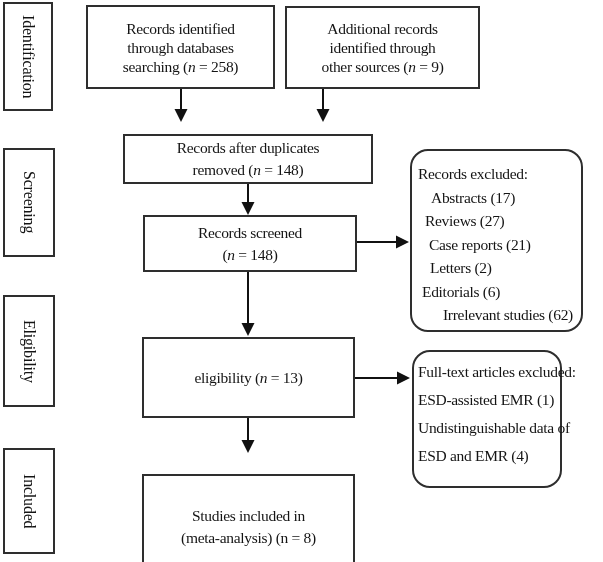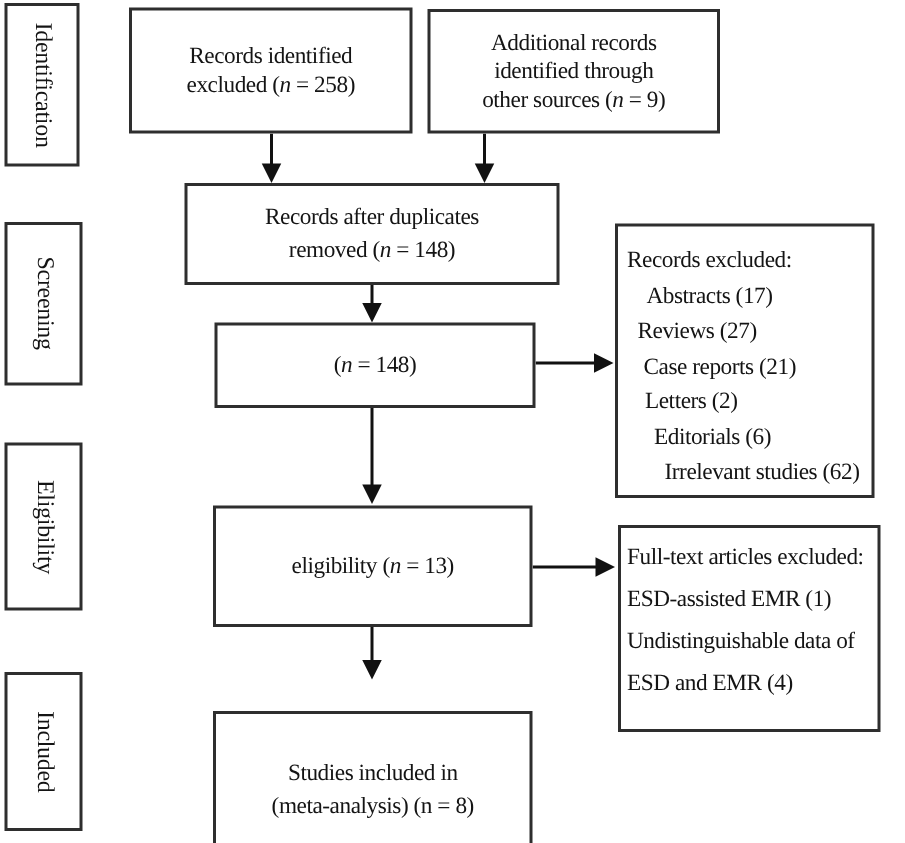--- a/index.html
+++ b/index.html
@@ -16,42 +16,42 @@
     font-size:15.5px;letter-spacing:-0.3px;
   }
   .flow .line{line-height:22px;white-space:nowrap;}
   .flow.tight .line{line-height:19px;}
   .stage{
     display:flex;align-items:center;justify-content:center;
     writing-mode:vertical-rl;font-size:16px;letter-spacing:-0.2px;
     border-width:2px;
   }
   .side{
-    font-size:15.5px;letter-spacing:-0.3px;text-align:left;
+    font-size:15.5px;letter-spacing:-0.3px;text-align:left;border-radius:18px;
   }
   .pos-excl{padding:11px 4px 0 6px;}
   .pos-excl .e-line{line-height:23.5px;white-space:nowrap;}
   .e-i0{margin-left:13px}.e-i1{margin-left:7px}.e-i2{margin-left:11px}
-  .e-i3{margin-left:12px}.e-i4{margin-left:18px}.e-i5{margin-left:25px}
+  .e-i3{margin-left:12px}.e-i4{margin-left:4px}.e-i5{margin-left:25px}
   .pos-ftexcl{padding:6px 2px 0 4px;}
   .pos-ftexcl .g-line{line-height:28px;white-space:nowrap;}
   .nvar{font-style:italic;}
   .svg-layer{position:absolute;left:0;top:0;}
   
   .pos-stage-identification{left:3px;top:2px;width:50px;height:109px}
   .pos-stage-screening{left:3px;top:148px;width:52px;height:109px}
   .pos-stage-eligibility{left:3px;top:295px;width:52px;height:112px}
   .pos-stage-included{left:3px;top:448px;width:52px;height:106px}
   .pos-db{left:86px;top:5px;width:189px;height:84px}
   .pos-add{left:285px;top:6px;width:195px;height:83px}
-  .pos-dup{left:123px;top:122px;width:250px;height:68px}
+  .pos-dup{left:123px;top:134px;width:250px;height:50px}
   .pos-scr{left:143px;top:215px;width:214px;height:57px}
   .pos-excl{left:410px;top:149px;width:173px;height:183px}
   .pos-ft{left:142px;top:337px;width:213px;height:81px}
-  .pos-ftexcl{left:412px;top:350px;width:175px;height:138px}
+  .pos-ftexcl{left:412px;top:350px;width:150px;height:138px}
   .pos-inc{left:142px;top:474px;width:213px;height:105px}
 </style>
 </head>
 <body>
 
 <div class="canvas">
 
   <svg class="svg-layer" width="603" height="562" viewBox="0 0 603 562">
     <g>
       <path d="M181 89 V110" stroke="#111" stroke-width="2" fill="none"></path>
@@ -91,35 +91,37 @@
   </div>
   <div class="box stage pos-stage-eligibility">
     <span>Eligibility</span>
   </div>
   <div class="box stage pos-stage-included">
     <span>Included</span>
   </div>
 
   <div class="box flow tight pos-db">
     <div class="line">Records identified</div>
-    <div class="line"><span>excluded (</span><span class="nvar">n</span><span> = 258)</span></div>
+    <div class="line">through databases</div>
+    <div class="line"><span>searching (</span><span class="nvar">n</span><span> = 258)</span></div>
   </div>
 
   <div class="box flow tight pos-add">
     <div class="line">Additional records</div>
     <div class="line">identified through</div>
     <div class="line"><span>other sources (</span><span class="nvar">n</span><span> = 9)</span></div>
   </div>
 
   <div class="box flow pos-dup">
     <div class="line">Records after duplicates</div>
     <div class="line"><span>removed (</span><span class="nvar">n</span><span> = 148)</span></div>
   </div>
 
   <div class="box flow pos-scr">
+    <div class="line">Records screened</div>
     <div class="line"><span>(</span><span class="nvar">n</span><span> = 148)</span></div>
   </div>
 
   <div class="box side pos-excl">
     <div class="e-line">Records excluded:</div>
     <div class="e-line e-i0">Abstracts (17)</div>
     <div class="e-line e-i1">Reviews (27)</div>
     <div class="e-line e-i2">Case reports (21)</div>
     <div class="e-line e-i3">Letters (2)</div>
     <div class="e-line e-i4">Editorials (6)</div>

